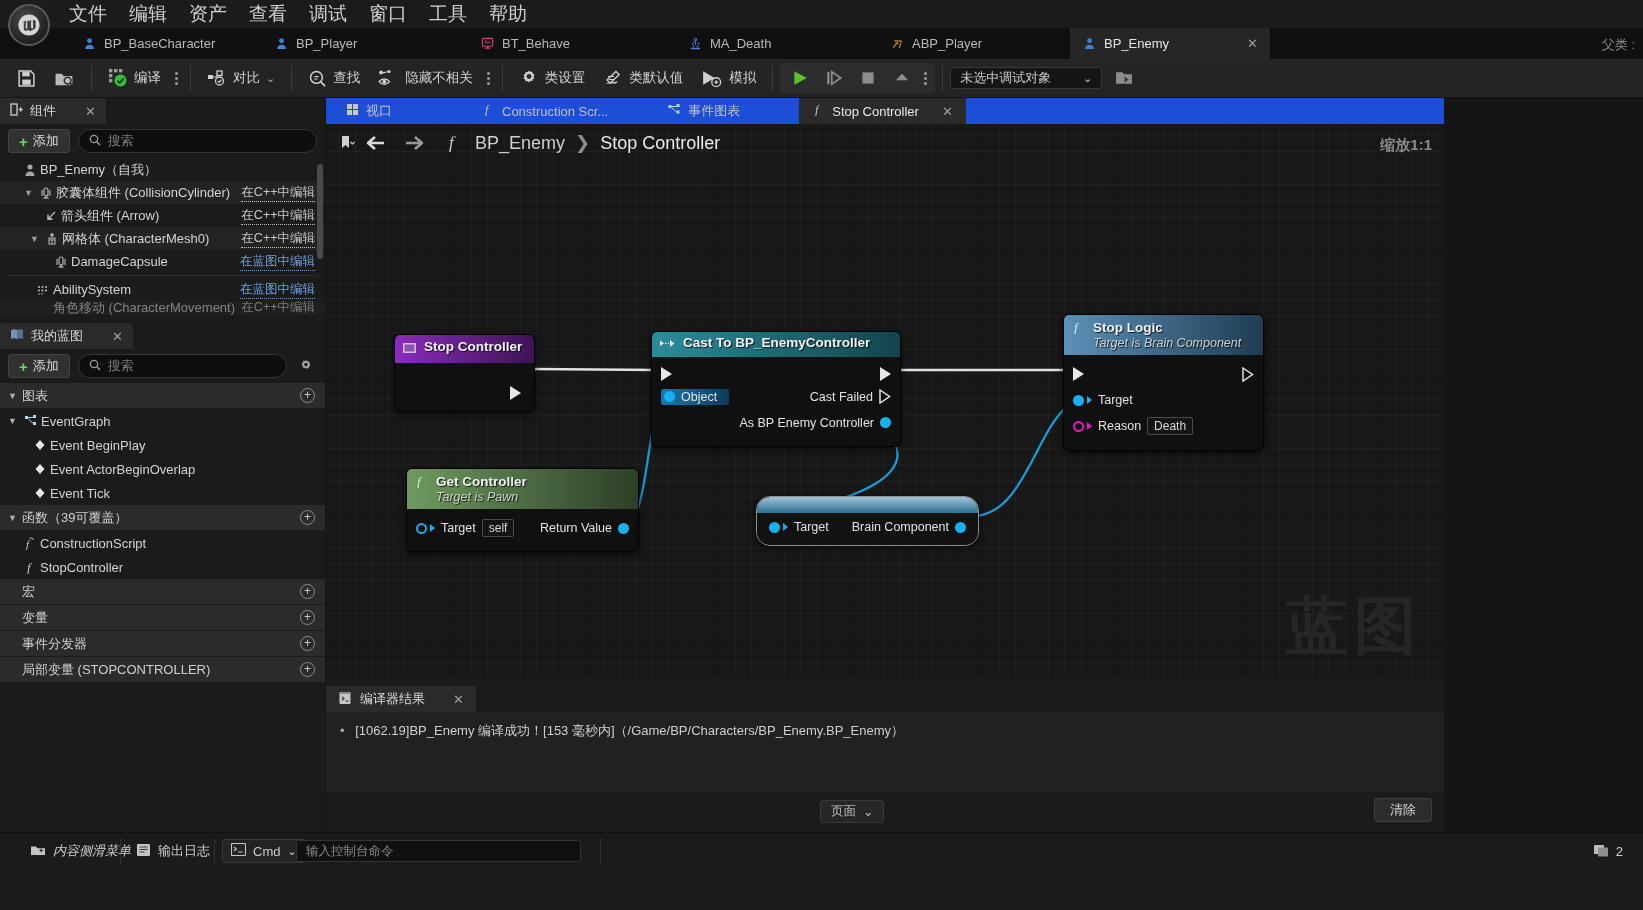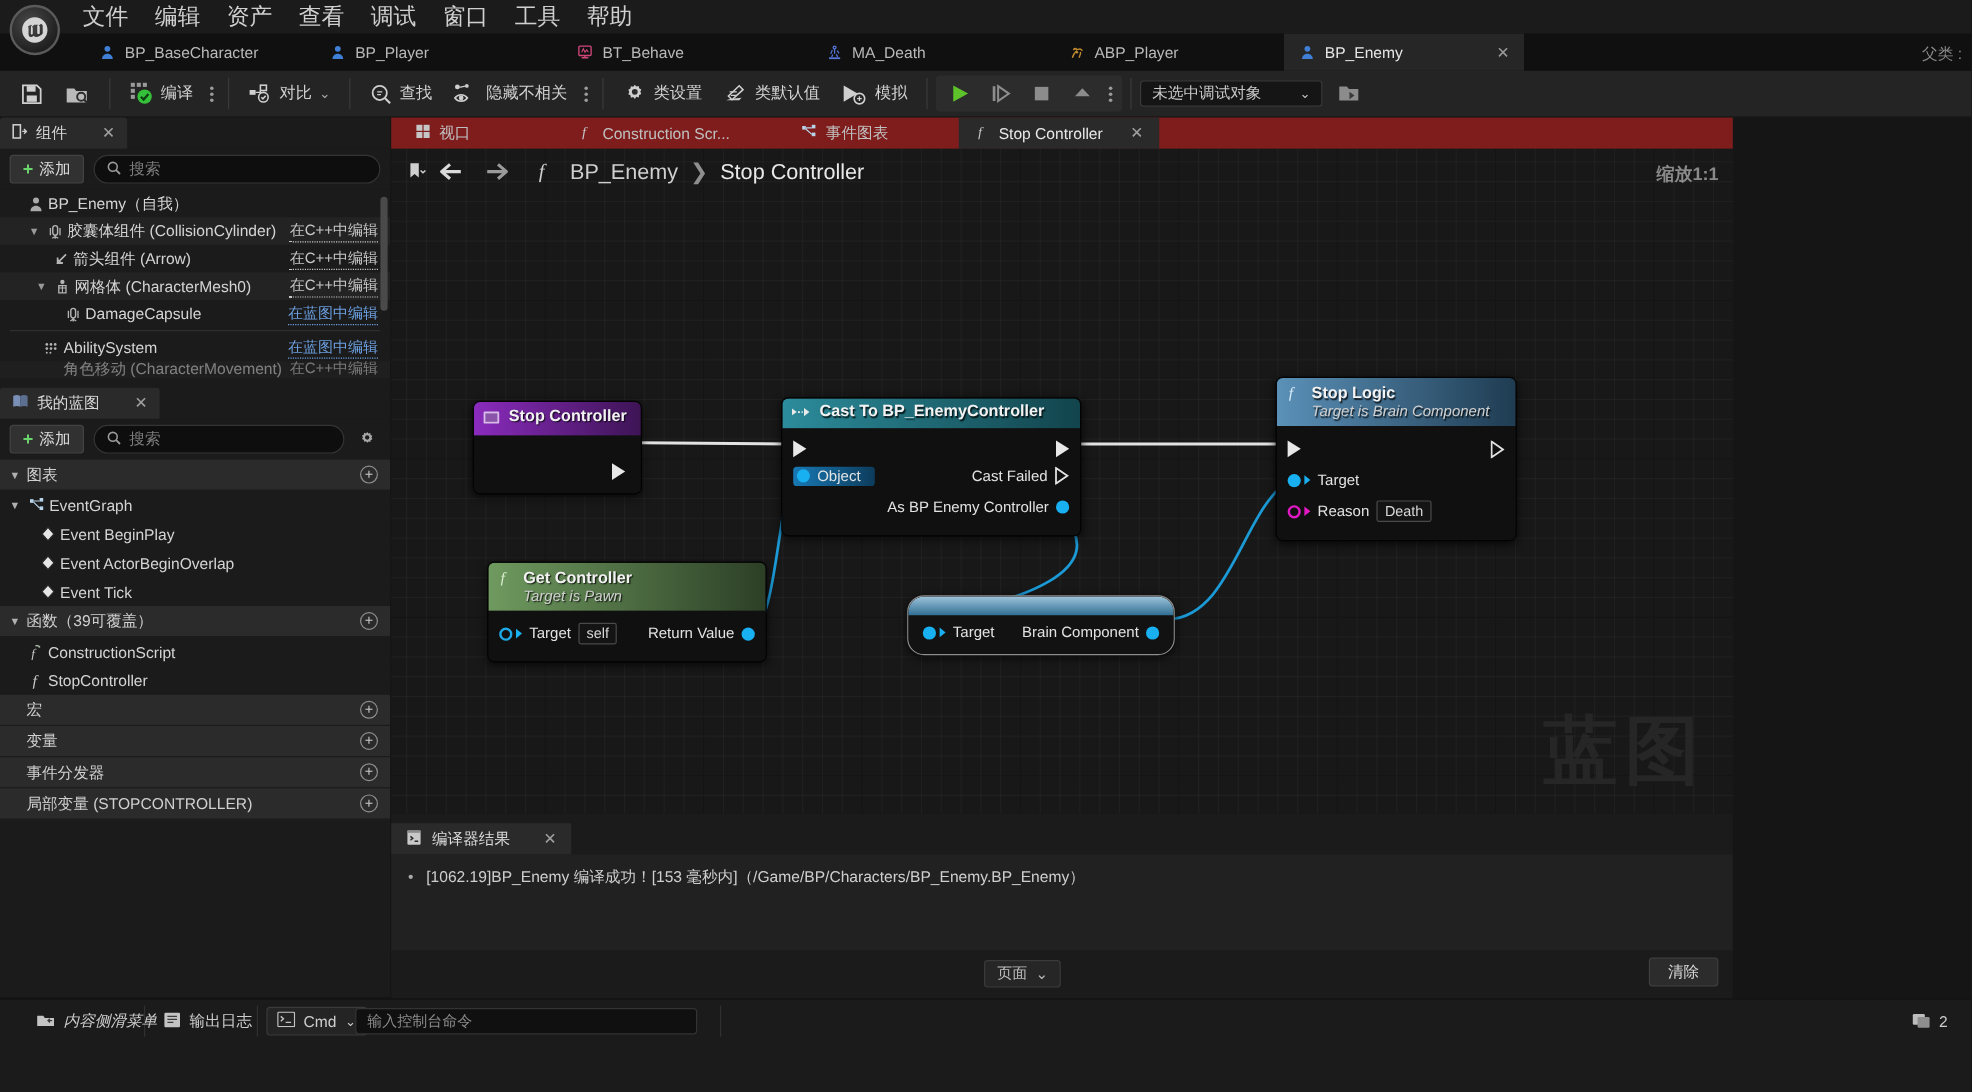--- a/index.html
+++ b/index.html
@@ -85,21 +85,21 @@
   .cat-row { display: flex; align-items: center; height: 26px; background: #2b2b2b;
     padding-left: 8px; font-size: 13px; color: #d0d0d0; position: relative; border-bottom: 1px solid #1b1b1b;}
   .cat-row .arrow { width: 14px; color: #b0b0b0; font-size: 9px; }
   .cat-row .plusc { position: absolute; right: 10px; width: 15px; height: 15px; border-radius: 50%;
     border: 1px solid #8e8e8e; color: #c9c9c9; font-size: 12px; line-height: 13px; text-align: center; }
   .mb-row { display: flex; align-items: center; height: 24px; padding-left: 8px; font-size: 13px; color: #d4d4d4; }
   .mb-row .ico { width: 20px; display: inline-flex; align-items: center; justify-content: center; }
 
   
   .center { position: absolute; left: 326px; top: 98px; width: 1118px; height: 733px; background: #1b1b1b; }
-  .graphtabs { height: 26px; background: #7f1d1d; display: flex; align-items: flex-start; }
+  .graphtabs { height: 26px; background: #1d4ed8; display: flex; align-items: flex-start; }
   .gtab { display: flex; align-items: center; gap: 7px; height: 26px; padding: 0 13px;
     font-size: 13px; color: #c0c0c0; }
   .gtab.active { background: #2a2a2a; color: #e8e8e8; }
   .gtab .closex { margin-left: 16px; color: #a0a0a0; }
 
   .canvas { position: absolute; left: 0; top: 26px; width: 1118px; height: 554px;
     background-color: #181818;
     background-image:
       linear-gradient(to right, rgba(255,255,255,0.035) 1px, transparent 1px),
       linear-gradient(to bottom, rgba(255,255,255,0.035) 1px, transparent 1px),

